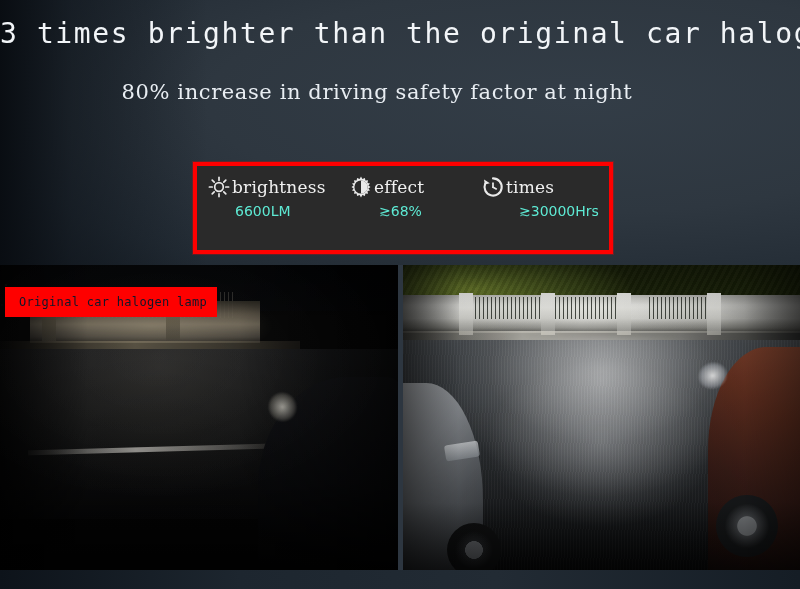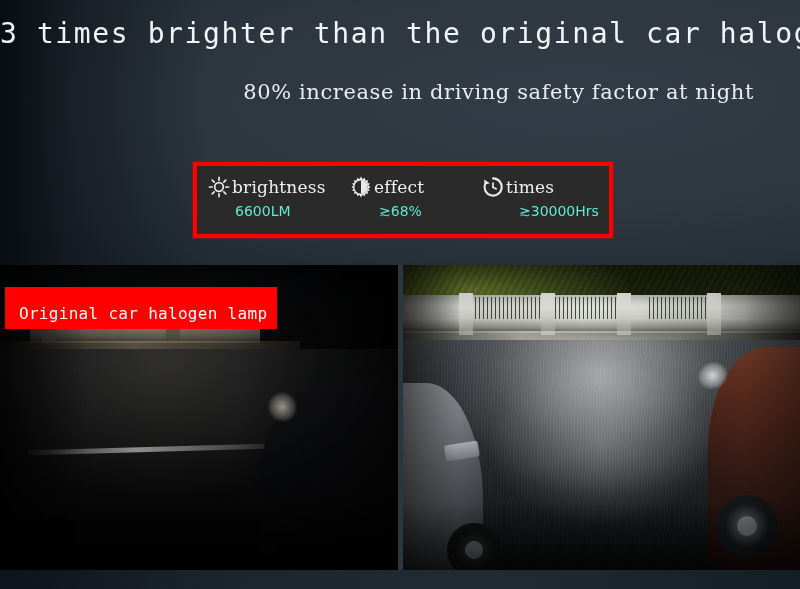--- a/index.html
+++ b/index.html
@@ -49,36 +49,36 @@
     font-family: "DejaVu Sans Mono", "Liberation Mono", monospace;
     font-size: 28px;
     line-height: 34px;
     letter-spacing: 1.6px;
     white-space: nowrap;
   }
   .subheadline {
     position: absolute;
     left: 0; top: 78px;
     width: 754px;
-    text-align: right;
+    text-align: center;
     color: #e8edf2;
     font-family: "DejaVu Serif", "Liberation Serif", serif;
     font-size: 21px;
     line-height: 28px;
     letter-spacing: 0.6px;
     white-space: nowrap;
   }
 
   
   .specbox {
     position: absolute;
     left: 193px;
     top: 162px;
     width: 420px;
-    height: 76px;
+    height: 92px;
     box-sizing: border-box;
     border: 4px solid #fe0000;
     background: #2a2a2a;
     box-shadow: 0 0 0 1px rgba(255,0,0,0.25);
   }
   .spec-inner {
     position: relative;
     width: 100%;
     height: 100%;
   }
@@ -143,26 +143,26 @@
     overflow: hidden;
     background: #000;
   }
   .panel.left  { left: 0px;   width: 398px; }
   .panel.right { left: 403px; width: 397px; }
 
   .panel-tag {
     position: absolute;
     top: 22px;
     background: #fe0000;
-    color: #ffffff;
+    color: #0f172a;
     font-family: "DejaVu Sans Mono", "Liberation Mono", monospace;
-    font-size: 16px;
+    font-size: 12px;
     line-height: 18px;
     letter-spacing: 0.3px;
-    padding: 18px 10px 6px 14px;
+    padding: 6px 10px 6px 14px;
     white-space: nowrap;
     z-index: 6;
   }
   .panel.left .panel-tag  { left: 5px; }
   .panel.right .panel-tag { left: 5px; padding-left: 8px; }
 
   
   .scene {
     position: absolute;
     inset: 0;

